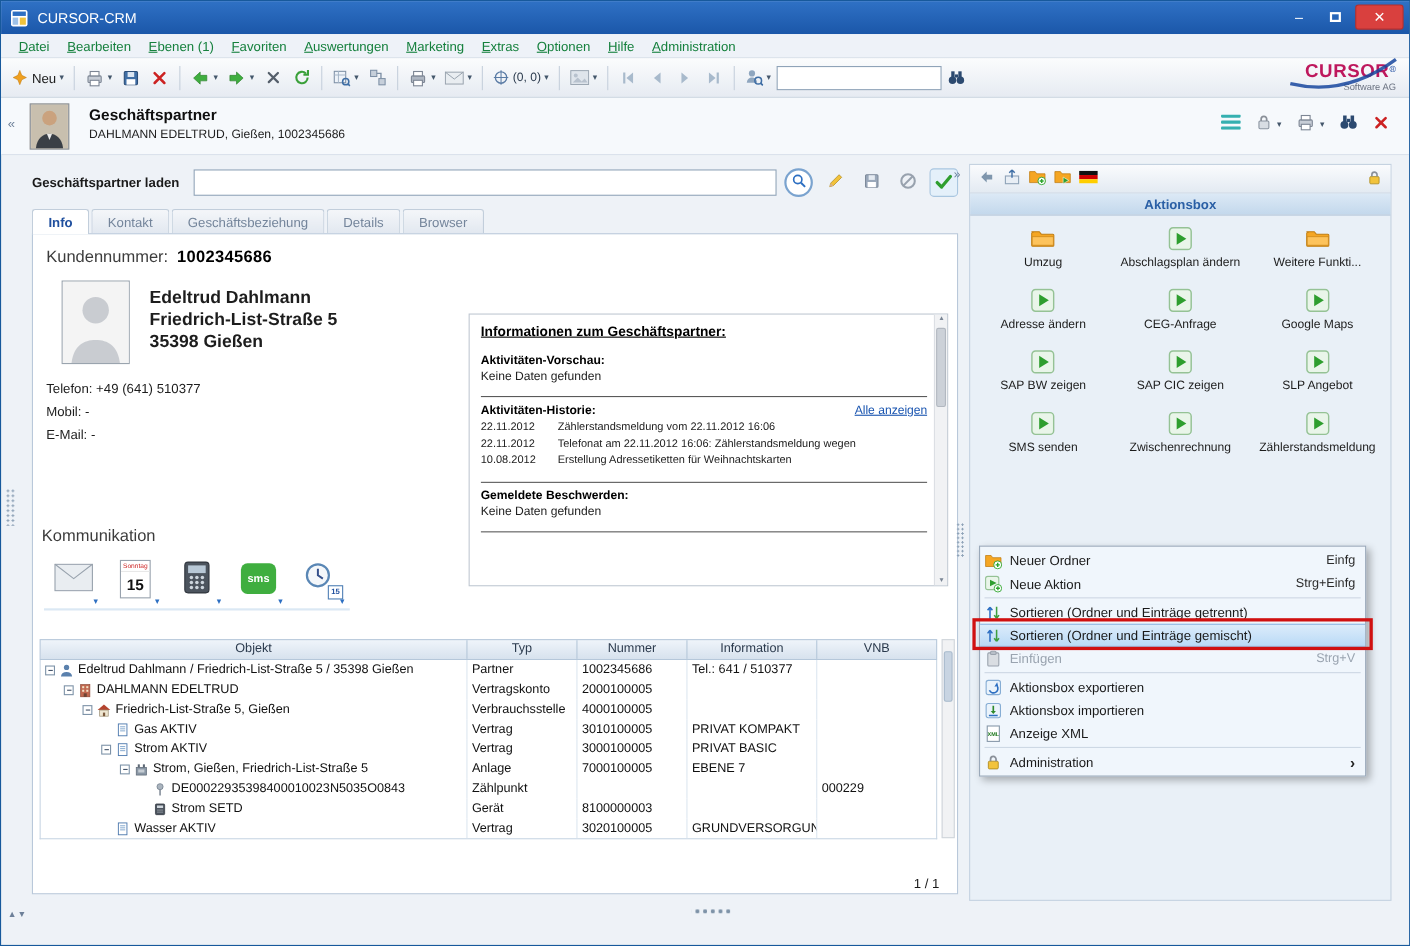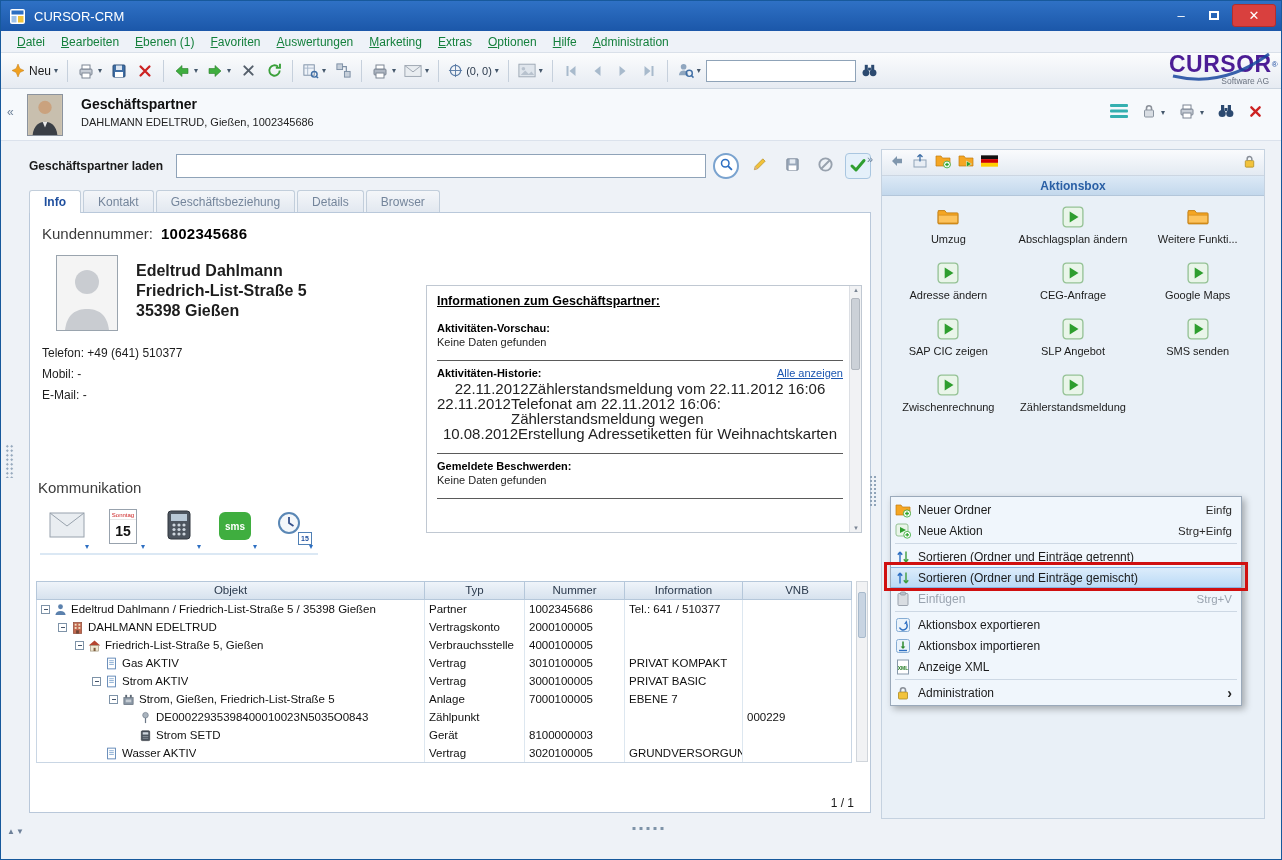--- a/index.html
+++ b/index.html
@@ -30,21 +30,21 @@
   .tbtn { height:27px; min-width:24px; display:flex; align-items:center; justify-content:center; gap:3px; padding:0 3px; border-radius:3px; }
   .tbtn svg { display:block; }
   .dd { font-size:8px; color:#44576b; }
   .tsep { width:1px; height:22px; background:#c6d0dc; margin:0 4px; flex:0 0 1px; }
   .neu-label { font-size:12px; color:#1a1a1a; }
   .coords-label { font-size:11px; color:#2b3a4d; }
   .quick-search { width:150px; height:22px; border:1px solid #8fa3b8; background:#fff; padding:0 5px; font:12px "Liberation Sans",sans-serif; }
 
   
   .logo { position:absolute; right:12px; top:55px; width:100px; text-align:right; }
-  .logo-brand { font-size:23px; font-weight:bold; color:#4c1d95; letter-spacing:.5px; line-height:17px; display:inline;margin-top:48px; }
+  .logo-brand { font-size:17px; font-weight:bold; color:#be185d; letter-spacing:.5px; line-height:17px; display:inline;margin-top:48px; }
   .logo-reg { font-size:8px; color:#17479e; vertical-align:super; }
   .logo-sub { font-size:8.5px; color:#6a7280; margin-top:1px; }
   .logo-swoosh { position:absolute; right:-4px; top:-6px; }
 
   
   .record-header { position:absolute; top:88px; left:0; right:0; height:52px; background:#f6f9fc; border-bottom:1px solid #dbe2ec; }
   .collapse-left { position:absolute; left:6px; top:16px; color:#6d8099; font-size:12px; }
   .rh-avatar { position:absolute; left:26px; top:5px; width:36px; height:42px; border:1px solid #8b939e; background:#cfc6b4; }
   .rh-title { position:absolute; left:80px; top:7px; font-size:14px; font-weight:bold; color:#0f0f0f; }
   .rh-sub { position:absolute; left:80px; top:27px; font-size:11px; color:#222; }
@@ -74,21 +74,21 @@
 
   
   .infobox { position:absolute; top:72px; left:396px; width:436px; height:248px; background:#fff; border:1px solid #c0c8d2; }
   .infobox-inner { position:absolute; left:10px; right:18px; top:8px; bottom:4px; overflow:hidden; }
   .ib-title { font-size:12.5px; font-weight:bold; text-decoration:underline; margin-bottom:14px; color:#000; }
   .ib-sec-label { font-size:11px; font-weight:bold; color:#000; margin-bottom:2px; }
   .ib-text { font-size:11px; color:#222; }
   .ib-hr { border-top:1px solid #5a5a5a; margin:12px 0 6px; }
   .ib-hist-head { display:flex; justify-content:space-between; align-items:baseline; }
   .show-all { font-size:11px; color:#1a55b0; text-decoration:underline; }
-  .hist-row { display:flex; font-size:15px; line-height:15px;justify-content:center; }
+  .hist-row { display:flex; font-size:10px; line-height:15px; }
   .hist-date { flex:0 0 70px; }
   .ib-scroll { position:absolute; right:0; top:0; bottom:0; width:12px; background:#f1f2f4; border-left:1px solid #dcdfe4; }
   .ib-thumb { position:absolute; top:12px; left:1px; width:9px; height:72px; background:#ccd1d8; border:1px solid #b2b8c0; border-radius:2px; }
   .scroll-arrow { position:absolute; left:0; width:12px; font-size:6px; color:#7a8594; text-align:center; }
 
   
   .komm-title { position:absolute; top:266px; left:8px; font-size:15px; color:#3c3c3c; }
   .komm-icons { position:absolute; top:290px; left:10px; display:flex; gap:10px; align-items:flex-end; border-bottom:2px solid #dbe8f4; padding:0 4px 4px; }
   .komm-cell { position:relative; width:46px; height:46px; display:flex; align-items:center; justify-content:center; }
   .komm-dd { position:absolute; right:1px; bottom:-2px; font-size:8px; color:#2d6fc2; }
@@ -864,20 +864,29 @@
           </span>
           <div class="action-label">Google Maps</div>
         </div>
         <div class="action-item">
           <span class="action-icn">
             <svg viewBox="0 0 20 20">
               <rect x="1" y="1" width="18" height="18" rx="3" fill="#e9f5e9" stroke="#95c295" stroke-width="1.2"></rect>
               <path d="M7 5l8 5-8 5z" fill="#2e9e2e"></path>
             </svg>
           </span>
+          <div class="action-label">SAP BW zeigen</div>
+        </div>
+        <div class="action-item">
+          <span class="action-icn">
+            <svg viewBox="0 0 20 20">
+              <rect x="1" y="1" width="18" height="18" rx="3" fill="#e9f5e9" stroke="#95c295" stroke-width="1.2"></rect>
+              <path d="M7 5l8 5-8 5z" fill="#2e9e2e"></path>
+            </svg>
+          </span>
           <div class="action-label">SAP CIC zeigen</div>
         </div>
         <div class="action-item">
           <span class="action-icn">
             <svg viewBox="0 0 20 20">
               <rect x="1" y="1" width="18" height="18" rx="3" fill="#e9f5e9" stroke="#95c295" stroke-width="1.2"></rect>
               <path d="M7 5l8 5-8 5z" fill="#2e9e2e"></path>
             </svg>
           </span>
           <div class="action-label">SLP Angebot</div>

